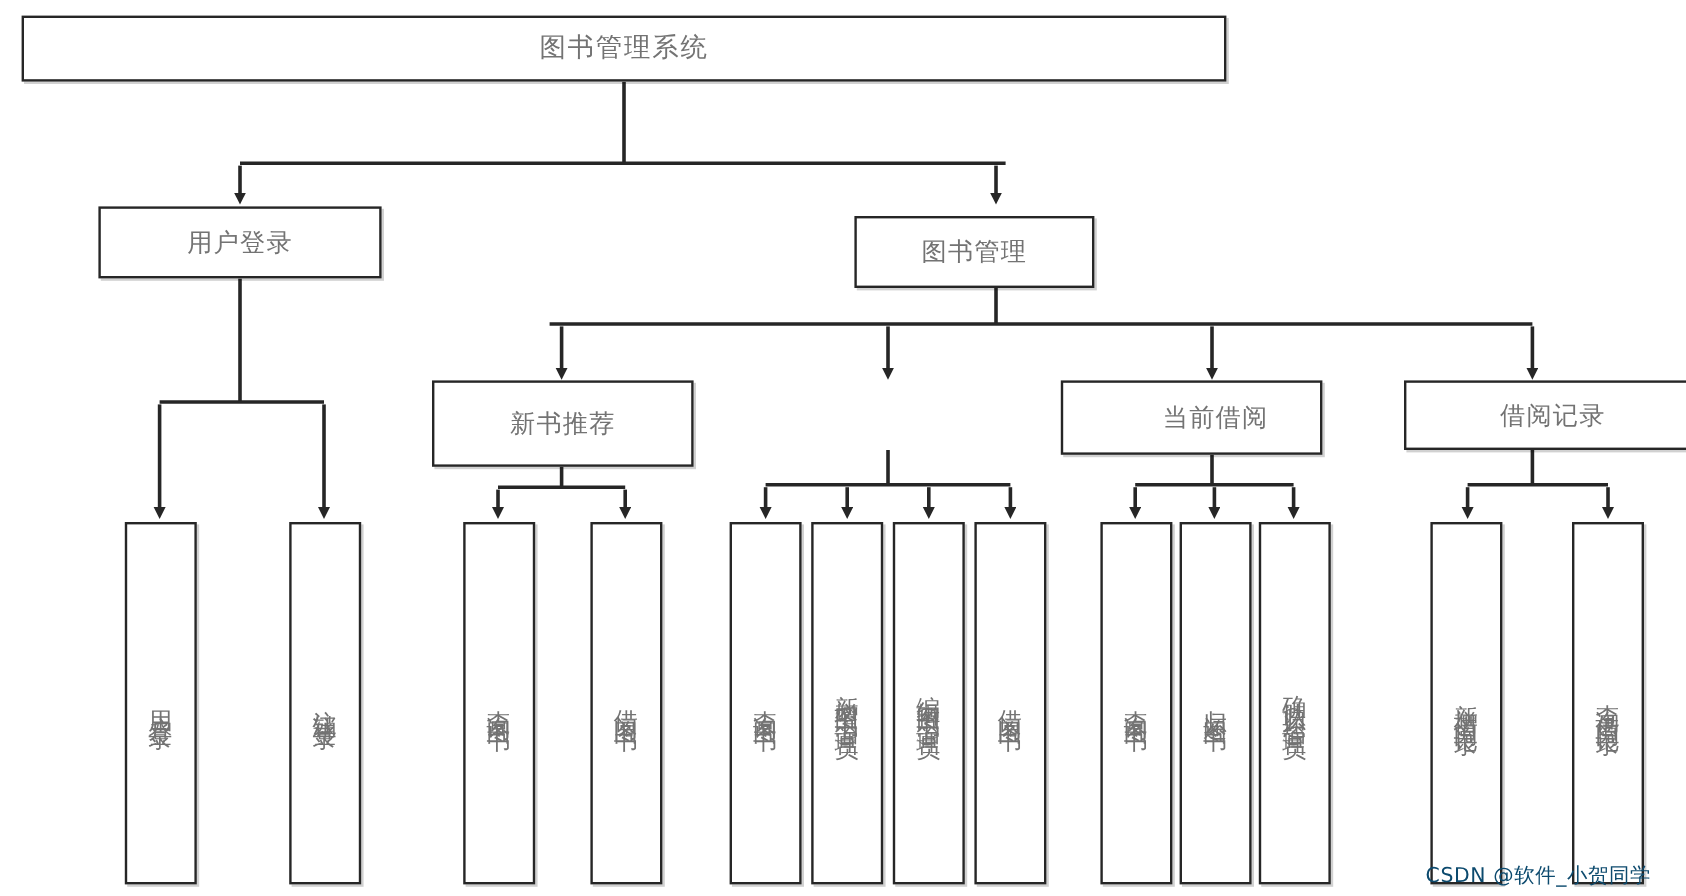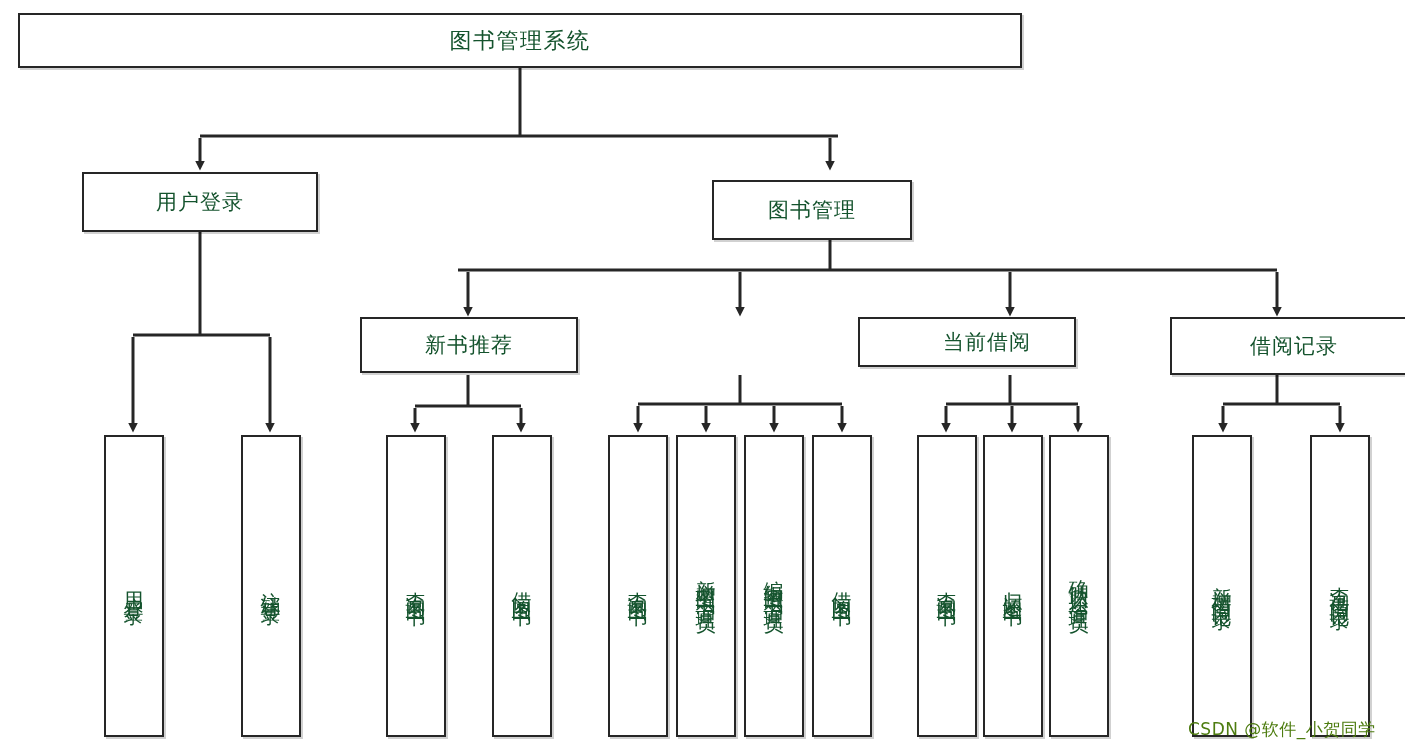--- a/index.html
+++ b/index.html
@@ -29,21 +29,21 @@
   }
   .node {
     position: absolute;
     box-sizing: border-box;
     background: #ffffff;
     border: 2px solid #262626;
     box-shadow: 2px 2px 0 rgba(0,0,0,0.18);
     display: flex;
     align-items: center;
     justify-content: center;
-    color: #14532d;
+    color: #737373;
   }
   .node .label {
     text-align: center;
     line-height: 1.15;
     white-space: nowrap;
   }
   .node.horiz .label {
     font-size: 21px;
     letter-spacing: 1px;
   }
@@ -62,21 +62,21 @@
     letter-spacing: 5px;
     line-height: 1;
     white-space: pre;
     text-align: center;
   }
   .watermark {
     position: absolute;
     left: 1188px;
     top: 718px;
     font-size: 17px;
-    color: #4d7c0f;
+    color: #0c4a6e;
     letter-spacing: 0.5px;
     white-space: nowrap;
     font-family: "DejaVu Sans", "Liberation Sans", sans-serif;
   }
 </style>
 </head>
 <body>
 
 <div id="diagram-root">
 
@@ -135,24 +135,24 @@
     <span class="label">图书管理系统</span>
   </div>
 
   <div class="node horiz" style="left:82px; top:172px; width:236px; height:60px;">
     <span class="label">用户登录</span>
   </div>
   <div class="node horiz" style="left:712px; top:180px; width:200px; height:60px;">
     <span class="label">图书管理</span>
   </div>
 
-  <div class="node horiz" style="left:360px; top:317px; width:218px; height:56px;">
+  <div class="node horiz" style="left:360px; top:317px; width:218px; height:72px;">
     <span class="label">新书推荐</span>
   </div>
-  <div class="node horiz" style="left:858px; top:317px; width:218px; height:50px;padding-left:40px;">
+  <div class="node horiz" style="left:884px; top:317px; width:218px; height:62px;padding-left:40px;">
     <span class="label">当前借阅</span>
   </div>
   <div class="node horiz" style="left:1170px; top:317px; width:248px; height:58px;">
     <span class="label">借阅记录</span>
   </div>
 
   <div class="node vert" style="left:104px; top:435px; width:60px; height:302px;">
     <span class="label">用户登录</span>
   </div>
   <div class="node vert" style="left:241px; top:435px; width:60px; height:302px;">

